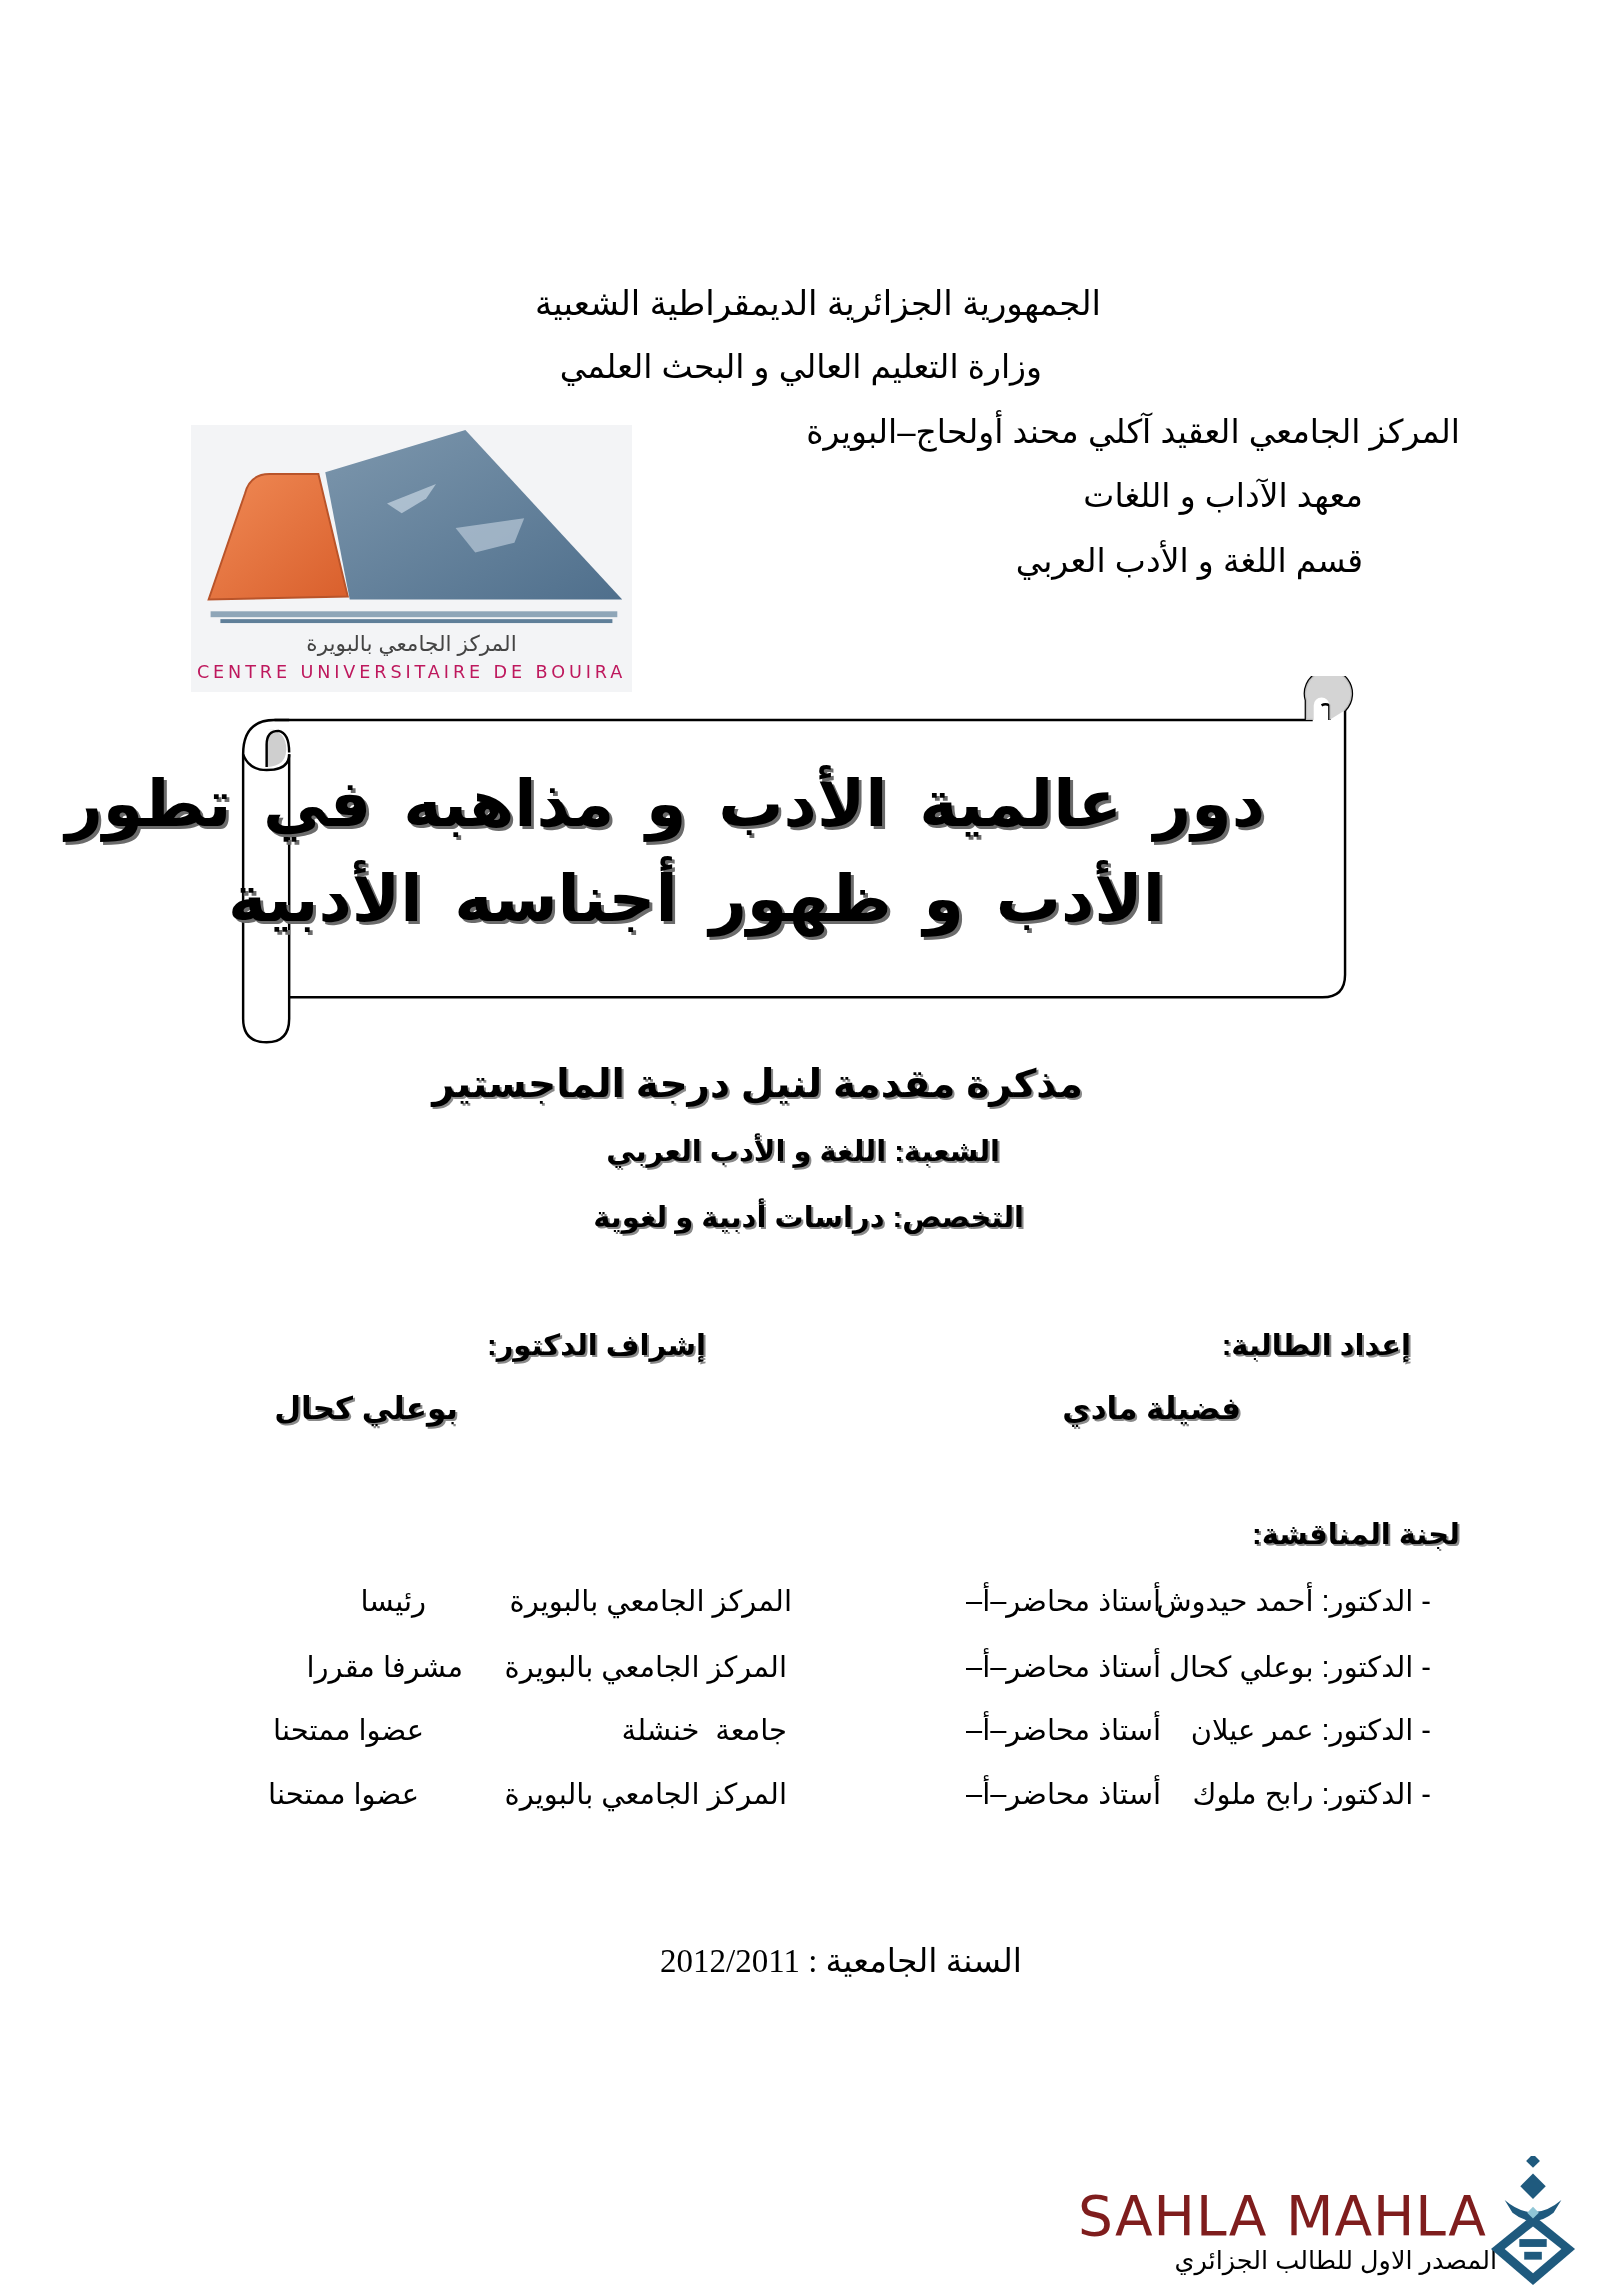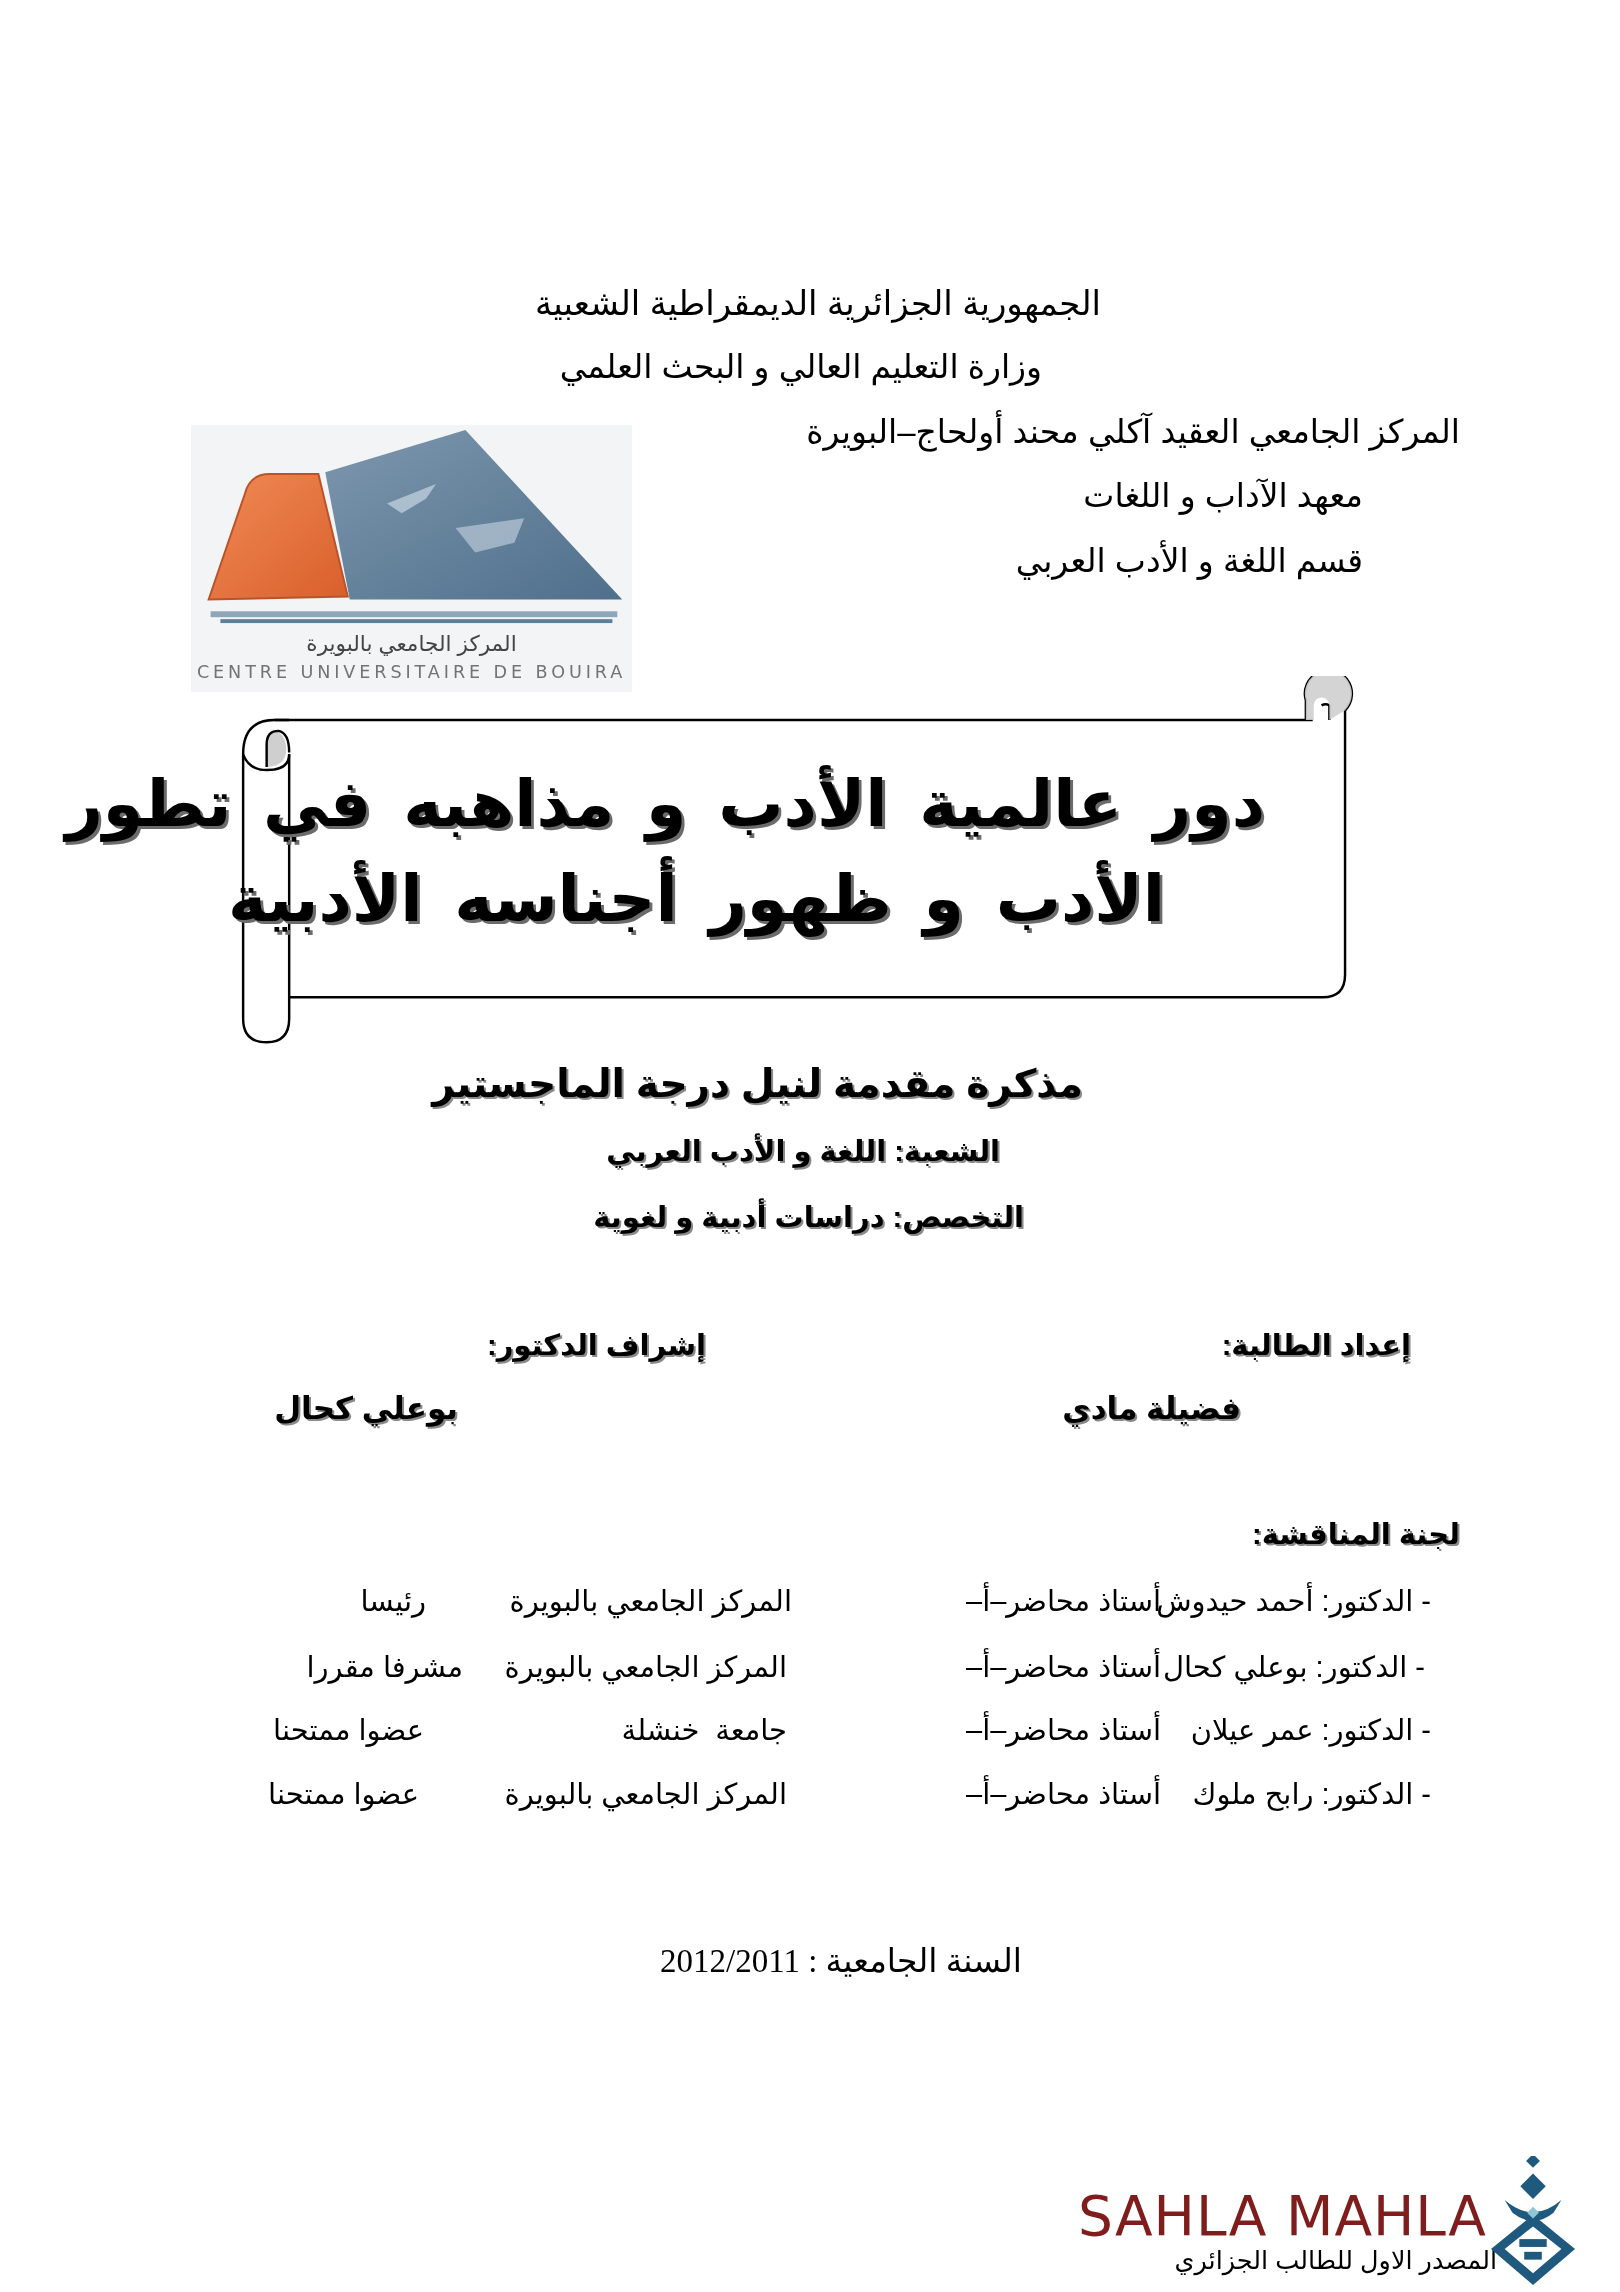--- a/index.html
+++ b/index.html
@@ -11,21 +11,21 @@
   .title-line { font-size: 65px; font-weight: bold; text-shadow: 2.9px 2.9px 0 #6b6b6b; word-spacing: 13.7px; }
   .sub1 { font-size: 39px; font-weight: bold; text-shadow: 2px 2px 0 #8a8a8a; }
   .sub2 { font-size: 29px; font-weight: bold; text-shadow: 2px 2px 0 #8a8a8a; }
   .lbl { font-size: 29px; font-weight: bold; text-shadow: 2px 2px 0 #8a8a8a; }
   .name { font-size: 31px; font-weight: bold; text-shadow: 2px 2px 0 #8a8a8a; }
   .cmt { font-size: 29px; text-align: right; }
   .year { font-family: "Liberation Serif", "DejaVu Serif", serif; font-size: 33px; }
   
   .logo { left: 191px; top: 425px; width: 441px; height: 267px; background: #f3f4f6; overflow: hidden; }
   .logo-caption-ar { font-size: 21.6px; color: #444; letter-spacing: 5.9px; text-align: center; width: 100%; }
-  .logo-caption-fr { font-family: "DejaVu Sans", sans-serif; font-size: 17.6px; color: #737373; letter-spacing: 3.9px; text-align: center; width: 100%; }
+  .logo-caption-fr { font-family: "DejaVu Sans", sans-serif; font-size: 17.6px; color: #be185d; letter-spacing: 3.9px; text-align: center; width: 100%; }
   .brand { color: #7f1d1d; font-family: "DejaVu Sans", sans-serif; font-size: 55px; letter-spacing: 1px; }
   .brand-ar { color: #000000; font-size: 25.5px; }
 </style>
 </head>
 <body>
 
 <div class="abs rtl hdr" style="right:519px; top:286px; font-size:34px;margin-left:32px;">الجمهورية الجزائرية الديمقراطية الشعبية</div>
 <div class="abs rtl hdr" style="right:578px; top:350px;margin-left:15px;">وزارة التعليم العالي و البحث العلمي</div>
 <div class="abs rtl hdr" style="right:160px; top:415px;">المركز الجامعي العقيد آكلي محند أولحاج–البويرة</div>
 <div class="abs rtl hdr" style="right:257px; top:479px;">معهد الآداب و اللغات</div>
@@ -87,21 +87,21 @@
 
 <div class="abs rtl lbl" style="right:160px; top:1517px;">لجنة المناقشة:</div>
 
 <div>
 
   <div class="abs rtl cmt" style="right:189px; top:1584px;">- الدكتور: أحمد حيدوش</div>
   <div class="abs rtl cmt" style="right:459px; top:1584px;">أستاذ محاضر–أ–</div>
   <div class="abs rtl cmt" style="right:828px; top:1584px;">المركز الجامعي بالبويرة</div>
   <div class="abs rtl cmt" style="right:1194px; top:1584px;">رئيسا</div>
 
-  <div class="abs rtl cmt" style="right:195px; top:1650px;">- الدكتور: بوعلي كحال</div>
+  <div class="abs rtl cmt" style="right:189px; top:1650px;">- الدكتور: بوعلي كحال</div>
   <div class="abs rtl cmt" style="right:459px; top:1650px;">أستاذ محاضر–أ–</div>
   <div class="abs rtl cmt" style="right:833px; top:1650px;">المركز الجامعي بالبويرة</div>
   <div class="abs rtl cmt" style="right:1157px; top:1650px;">مشرفا مقررا</div>
 
   <div class="abs rtl cmt" style="right:189px; top:1713px;">- الدكتور: عمر عيلان</div>
   <div class="abs rtl cmt" style="right:459px; top:1713px;">أستاذ محاضر–أ–</div>
   <div class="abs rtl cmt" style="right:833px; top:1713px; word-spacing:7.8px;">جامعة خنشلة</div>
   <div class="abs rtl cmt" style="right:1196px; top:1713px;">عضوا ممتحنا</div>
 
   <div class="abs rtl cmt" style="right:189px; top:1777px;">- الدكتور: رابح ملوك</div>

